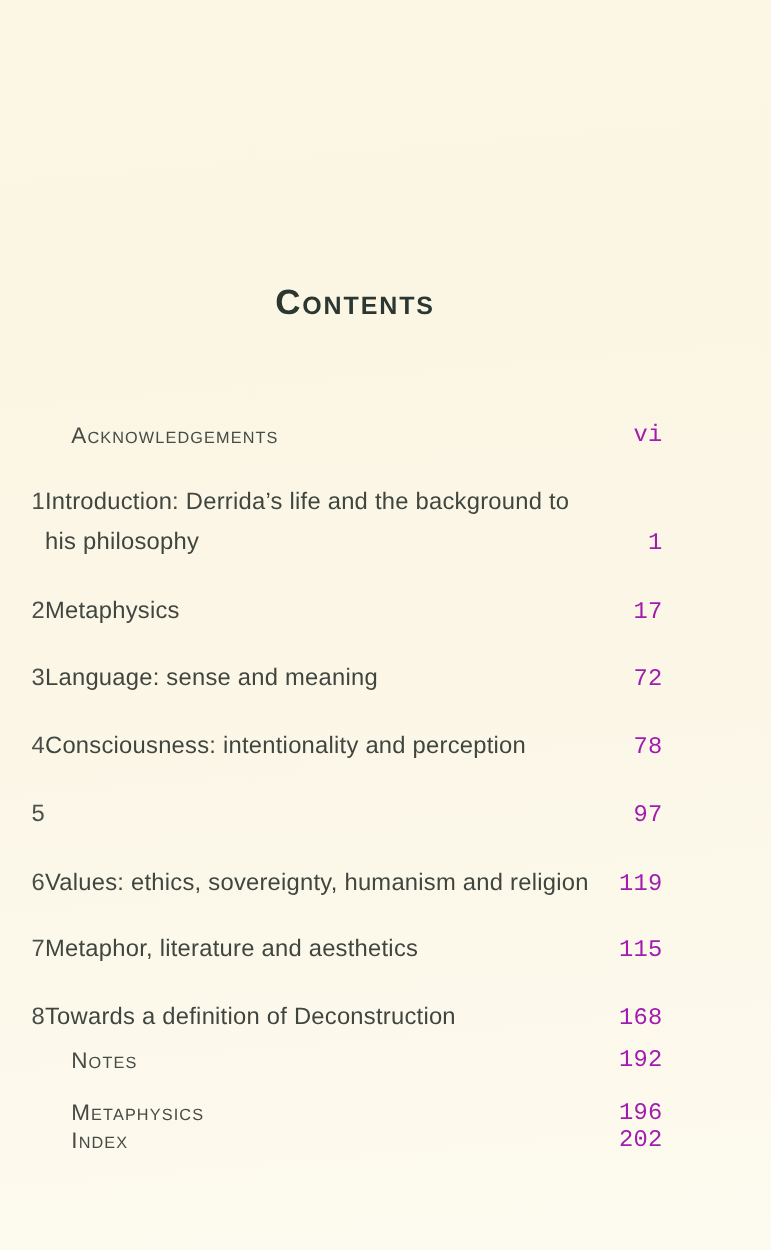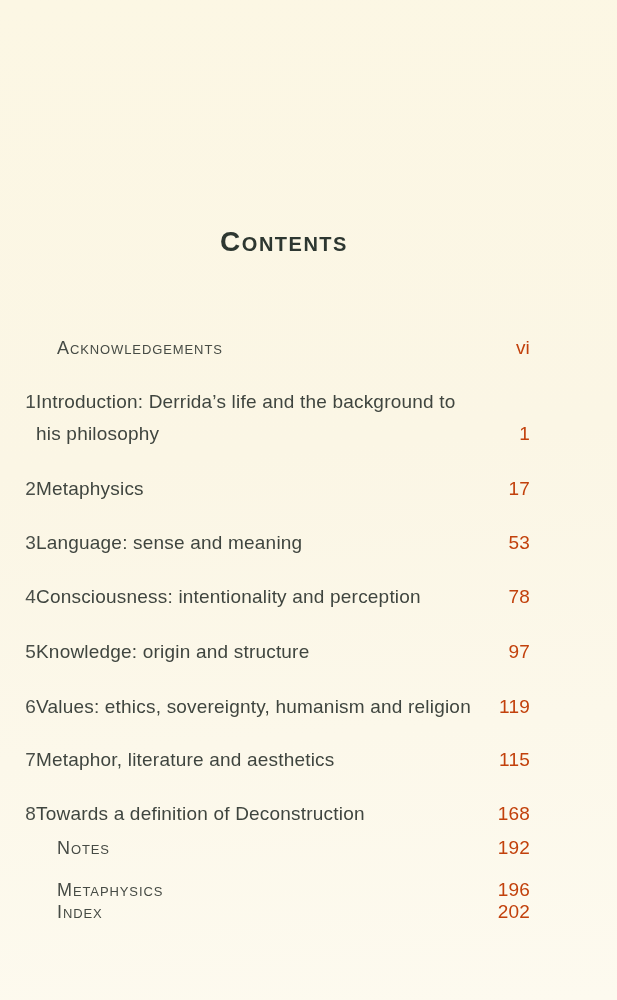--- a/index.html
+++ b/index.html
@@ -44,22 +44,23 @@
     text-align: right;
     color: #4a4f49;
   }
   .entry-title {
     white-space: pre-line;
   }
   .pgnum {
     margin-left: auto;
     padding-left: 10px;
     text-align: right;
-    color: #c2410c;
+    color: #a21caf;
     white-space: nowrap;
+    font-family: Liberation Mono, monospace;
   }
   .two-line {
     align-items: flex-start;
     line-height: 32px;
   }
   .two-line .pgnum {
     align-self: flex-end;
   }
   .matter {
     padding-left: 57px;
@@ -90,32 +91,31 @@
 
 <div class="row entry" style="top:478px">
   <span class="num">2</span>
   <span class="entry-title">Metaphysics</span>
   <span class="pgnum">17</span>
 </div>
 
 <div class="row entry" style="top:532px">
   <span class="num">3</span>
   <span class="entry-title">Language: sense and meaning</span>
-  <span class="pgnum">53</span>
+  <span class="pgnum">72</span>
 </div>
 
 <div class="row entry" style="top:586px">
   <span class="num">4</span>
   <span class="entry-title">Consciousness: intentionality and perception</span>
   <span class="pgnum">78</span>
 </div>
 
 <div class="row entry" style="top:641px">
   <span class="num">5</span>
-  <span class="entry-title">Knowledge: origin and structure</span>
   <span class="pgnum">97</span>
 </div>
 
 <div class="row entry" style="top:696px">
   <span class="num">6</span>
   <span class="entry-title">Values: ethics, sovereignty, humanism and religion</span>
   <span class="pgnum">119</span>
 </div>
 
 <div class="row entry" style="top:749px">

